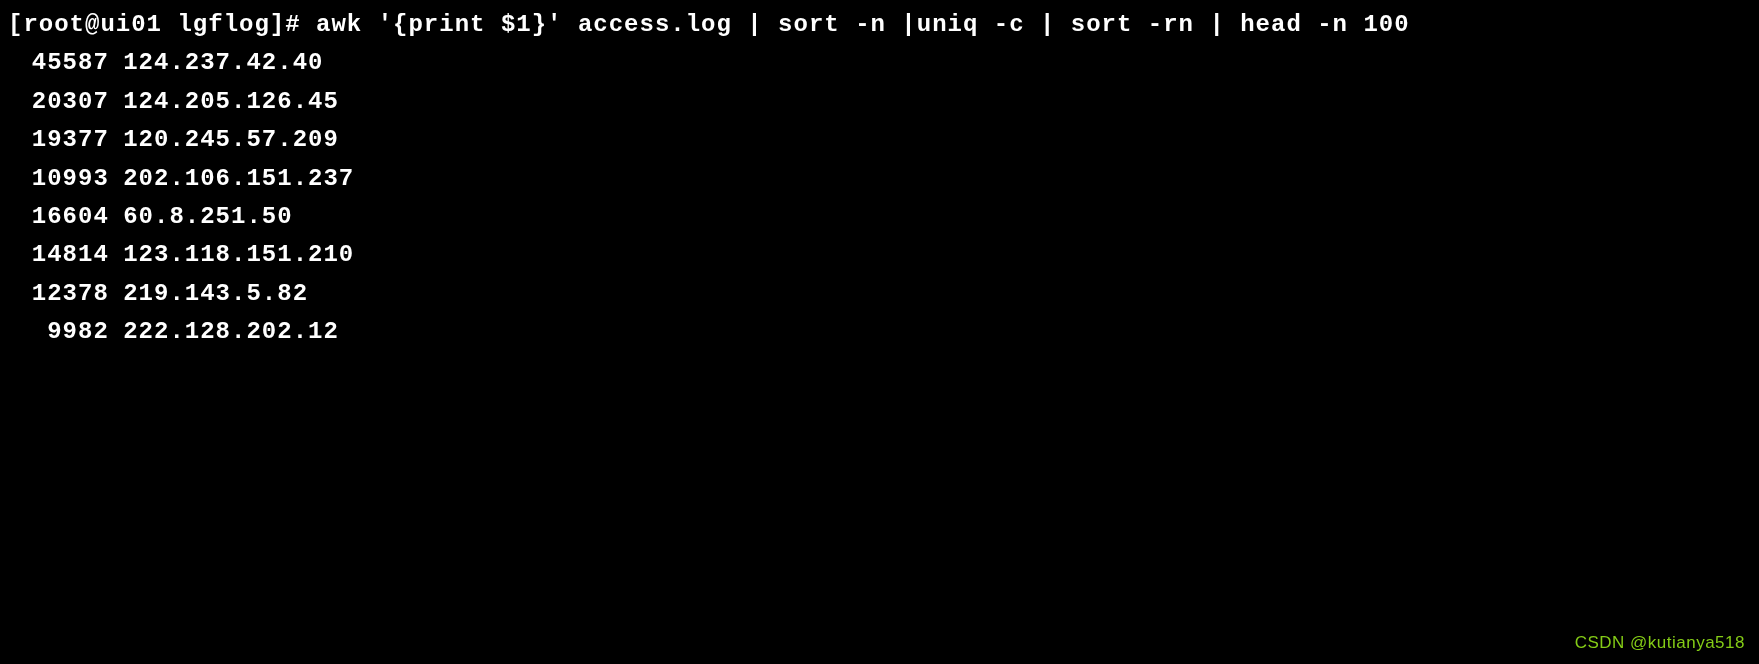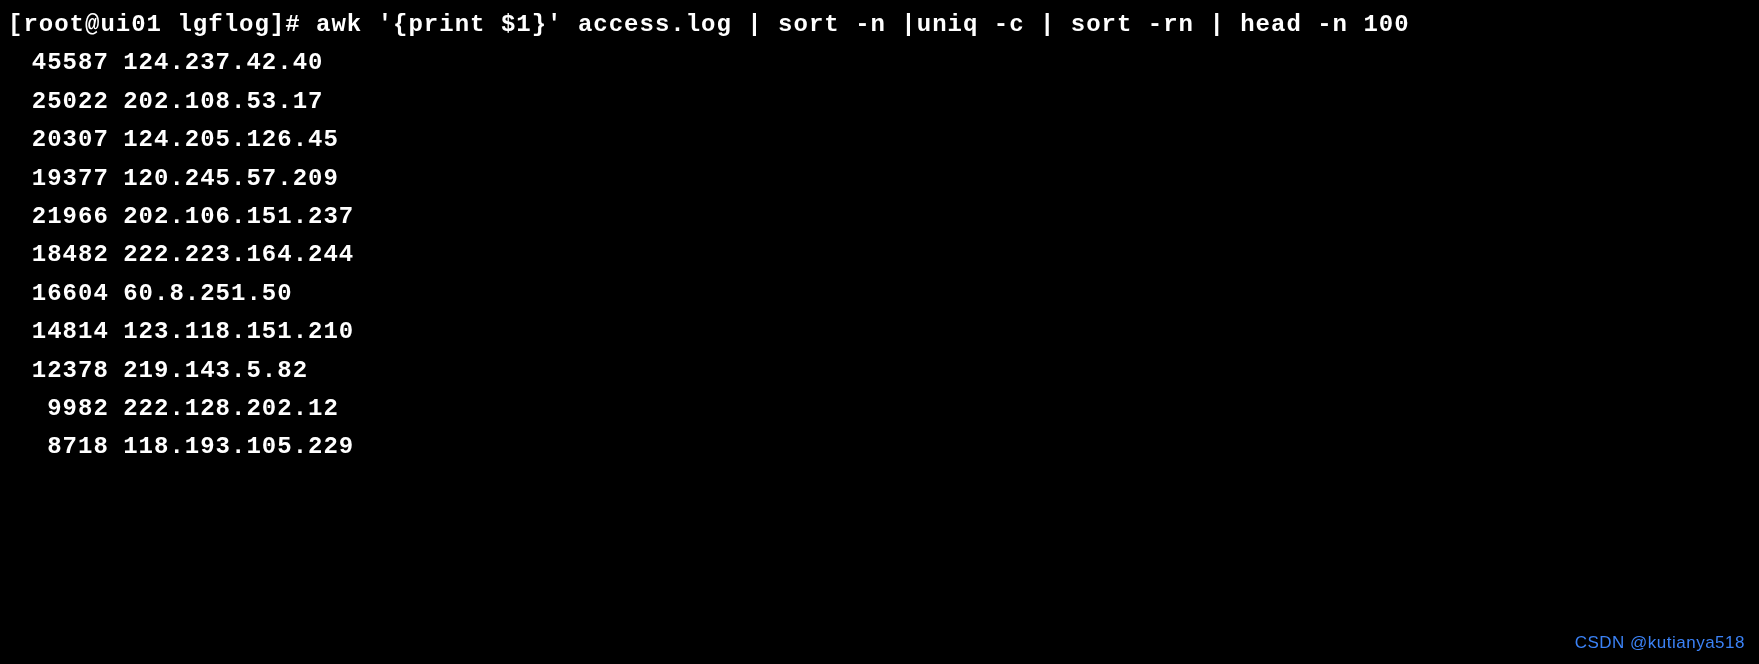--- a/index.html
+++ b/index.html
@@ -33,38 +33,35 @@
       width: 7ch;
       text-align: right;
     }
     .ip {
       padding-left: 1ch;
     }
     .watermark {
       position: absolute;
       bottom: 8px;
       right: 14px;
-      color: #3b82f6;
+      color: #84cc16;
       font-family: Arial, sans-serif;
       font-size: 17px;
       font-weight: normal;
       letter-spacing: 0.5px;
     }
   </style>
 </head>
 <body>
 
 <div class="terminal-line"><span>[root@ui01 lgflog]# </span><span>awk '{print $1}' access.log | sort -n |uniq -c | sort -rn | head -n 100</span></div>
 <div id="output-container">
     <div class="output-line"><span class="count">45587</span><span class="ip">124.237.42.40</span></div>
-    <div class="output-line"><span class="count">25022</span><span class="ip">202.108.53.17</span></div>
     <div class="output-line"><span class="count">20307</span><span class="ip">124.205.126.45</span></div>
     <div class="output-line"><span class="count">19377</span><span class="ip">120.245.57.209</span></div>
-    <div class="output-line"><span class="count">21966</span><span class="ip">202.106.151.237</span></div>
-    <div class="output-line"><span class="count">18482</span><span class="ip">222.223.164.244</span></div>
+    <div class="output-line"><span class="count">10993</span><span class="ip">202.106.151.237</span></div>
     <div class="output-line"><span class="count">16604</span><span class="ip">60.8.251.50</span></div>
     <div class="output-line"><span class="count">14814</span><span class="ip">123.118.151.210</span></div>
     <div class="output-line"><span class="count">12378</span><span class="ip">219.143.5.82</span></div>
     <div class="output-line"><span class="count">9982</span><span class="ip">222.128.202.12</span></div>
-    <div class="output-line"><span class="count">8718</span><span class="ip">118.193.105.229</span></div>
   </div>
 
 <div class="watermark">CSDN @kutianya518</div>
 
 </body></html>

